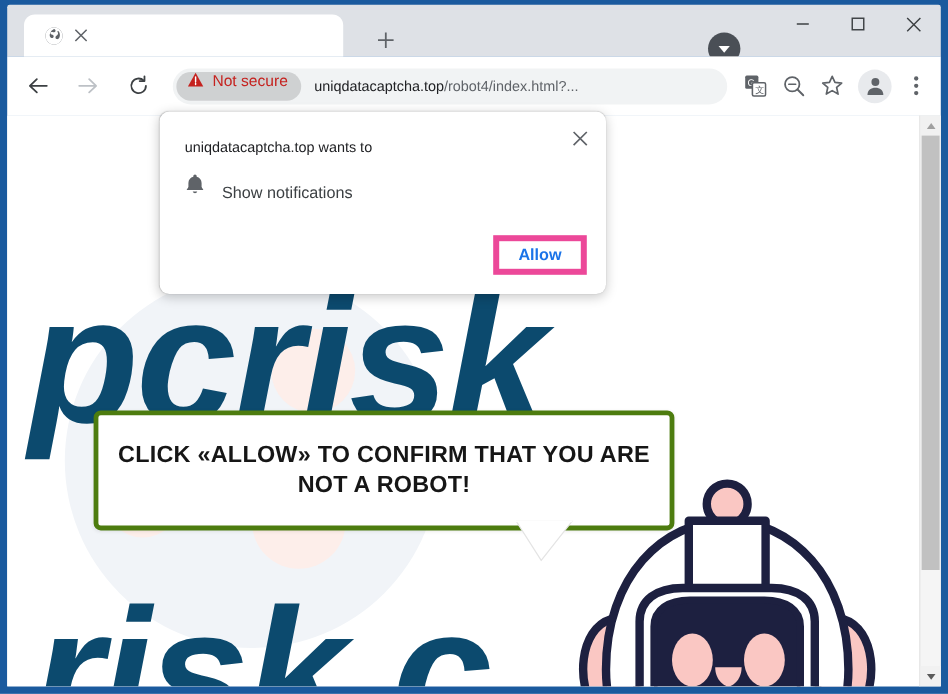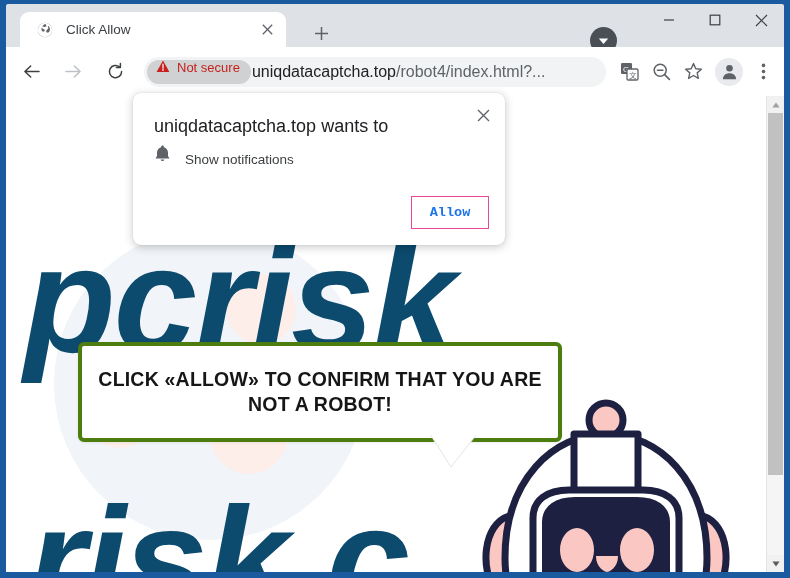--- a/index.html
+++ b/index.html
@@ -73,21 +73,21 @@
     display:flex;align-items:center;position:relative;
   }
   .notsecure{
     height:24px;margin-left:3px;padding:0 11px 0 9px;
     background:#cfd1d2;border-radius:13px;
     display:flex;gap:7px;
     cursor:pointer;flex:0 0 auto;
   }
   .notsecure-label{font-size:13px;color:#c5221f;white-space:nowrap;}
   .url{
-    margin-left:1px;font-size:16px;color:#202124;
+    margin-left:11px;font-size:12px;color:#202124;
     white-space:nowrap;overflow:hidden;flex:1 1 auto;
   }
   .url .dim{color:#5f6368;}
   .tbicon{
     width:30px;height:30px;flex:0 0 30px;margin-left:2px;
     display:flex;align-items:center;justify-content:center;cursor:pointer;
   }
   .avatar{
     width:28px;height:28px;flex:0 0 28px;margin-left:7px;margin-right:2px;
     border-radius:50%;background:#e8eaed;
@@ -158,52 +158,51 @@
     box-shadow:0 2px 10px rgba(0,0,0,.22), 0 0 1px rgba(0,0,0,.2);
     z-index:40;
   }
   .pd-close{
     position:absolute;right:8px;top:8px;width:28px;height:28px;
     display:flex;align-items:center;justify-content:center;
     border-radius:50%;cursor:pointer;
   }
   .pd-title{
     position:absolute;left:21px;top:23px;right:46px;
-    font-size:18px;color:#202124;white-space:nowrap;
+    font-size:12px;color:#202124;white-space:nowrap;
   }
   .pd-row{
     position:absolute;left:21px;top:51px;display:flex;align-items:flex-end;gap:14px;
   }
   .pd-rowlabel{font-size:13.5px;color:#3c4043;}
   .pd-actions{
     position:absolute;right:16px;bottom:16px;display:flex;gap:16px;
   }
   .pd-btn{
     min-width:78px;height:33px;padding:0 16px;
-    background:#ffffff;border:1px solid #ec4899;border-radius:0;
+    background:#ffffff;border:5px solid #ec4899;border-radius:0;
     color:#1a73e8;font-size:13.5px;font-weight:600;
     display:flex;align-items:center;justify-content:center;
-    cursor:pointer;font-family:Liberation Mono, monospace;
+    cursor:pointer;font-family:Liberation Sans, sans-serif;
   }
 </style>
 </head>
 <body>
 
 <div class="window">
 
   <div class="tabstrip">
 
     <div class="tab">
       <span class="tab-favicon">
         <svg width="16" height="16" viewBox="0 0 16 16">
           <circle cx="8" cy="8" r="7.2" fill="#5f6368"></circle>
           <path d="M8 .8a7.2 7.2 0 0 0 0 14.4A7.2 7.2 0 0 0 8 .8zm0 1.3c.9 0 1.5 1 1.2 2-.3.9-1.6 1-2.4.6-.9-.4-1.9.2-1.7 1.2.2.9 1.6.9 2.3 1.5.6.6.3 1.8-.5 2.2-.8.3-1.8-.2-2.2-1-.4-.8-.3-1.8 0-2.6A5.9 5.9 0 0 1 8 2.1zm3.6 1.8c1.3 1.3 1.7 3.4 1 5.1-.4 1-1.4 1.8-2.4 1.6-.9-.2-1.2-1.3-.8-2.1.4-.8 1.4-1.1 1.8-1.9.4-.8 0-1.9-.6-2.4z" fill="#ffffff"></path>
         </svg>
       </span>
-      <span class="tab-title">Click Allow</span>
       <span class="tab-close">
         <svg width="11" height="11" viewBox="0 0 11 11">
           <path d="M.8.8l9.4 9.4M10.2.8L.8 10.2" stroke="#5f6368" stroke-width="1.3" fill="none"></path>
         </svg>
       </span>
     </div>
 
     <div class="newtab">
       <svg width="15" height="15" viewBox="0 0 15 15">
         <path d="M7.5 1v13M1 7.5h13" stroke="#5f6368" stroke-width="1.5" fill="none"></path>

